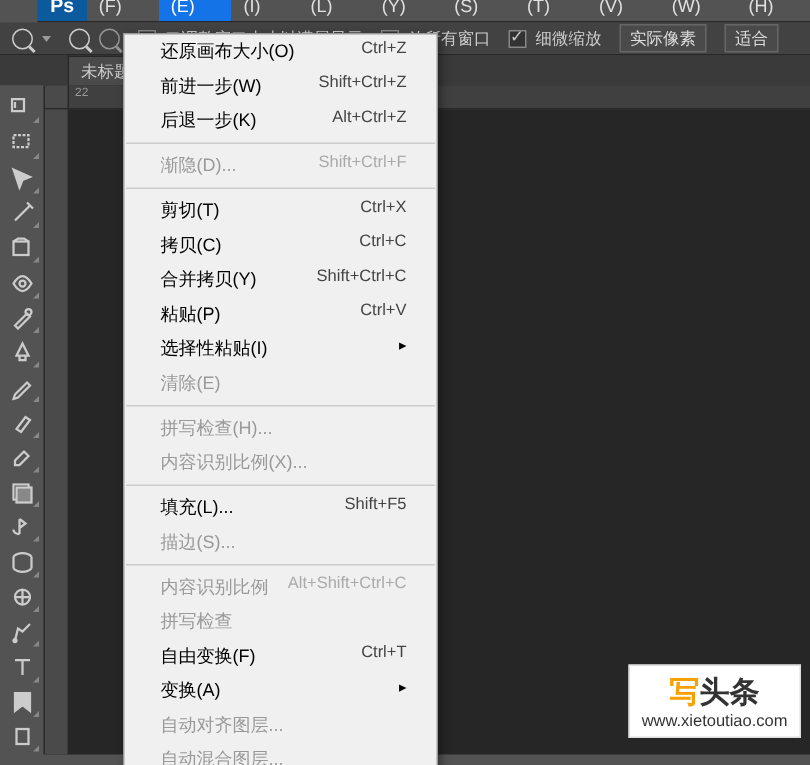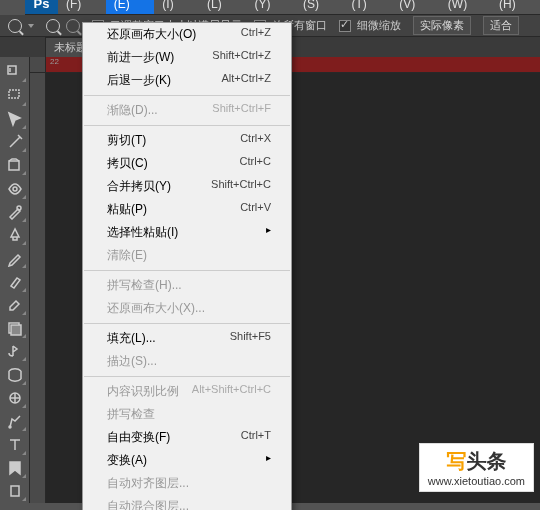--- a/index.html
+++ b/index.html
@@ -24,21 +24,21 @@
 .tab { background: #4a4a4a; padding: 2px 8px; font-size: 11px; color: #ccc; border: 1px solid #282828; border-bottom: none; margin-right: 2px; display: flex; align-items: center; gap: 6px; }
 .tab-close { font-size: 9px; color: #999; }
 
 .workspace { display: flex; height: calc(100% - 64px); position: relative; }
 .left-tools { width: 30px; background: #535353; border-right: 1px solid #282828; display: flex; flex-direction: column; padding-top: 4px; }
 .tool-btn { width: 26px; height: 24px; margin: 0 auto; display: flex; align-items: center; justify-content: center; color: #ccc; font-size: 14px; cursor: pointer; position: relative; }
 .tool-btn svg { width: 16px; height: 16px; stroke: #ccc; fill: none; stroke-width: 1.5; }
 .tool-btn .corner { position: absolute; bottom: 2px; right: 2px; width: 0; height: 0; border-right: 4px solid #888; border-top: 4px solid transparent; }
 
 .canvas-area { flex: 1; background: #262626; position: relative; }
-.ruler-h { position: absolute; top: 0; left: 16px; right: 0; height: 16px; background: #7f1d1d; border-bottom: 1px solid #282828; font-size: 8px; color: #999; }
+.ruler-h { position: absolute; top: 0; left: 16px; right: 0; height: 16px; background: #404040; border-bottom: 1px solid #282828; font-size: 8px; color: #999; }
 .ruler-v { position: absolute; top: 16px; left: 0; width: 16px; bottom: 0; background: #4a4a4a; border-right: 1px solid #282828; }
 .ruler-corner { position: absolute; top: 0; left: 0; width: 16px; height: 16px; background: #4a4a4a; border-right: 1px solid #282828; border-bottom: 1px solid #282828; }
 
 .dropdown-menu { position: absolute; top: 22px; left: 82px; width: 210px; background: #f0f0f0; border: 1px solid #999; box-shadow: 2px 2px 6px rgba(0,0,0,.4); z-index: 100; }
 .menu-row { display: flex; justify-content: space-between; padding: 3px 20px 3px 24px; font-size: 12px; color: #000; cursor: pointer; }
 .menu-row.disabled { color: #999; }
 .menu-sep { height: 1px; background: #ccc; margin: 3px 1px; }
 .menu-sub::after { content: '▸'; font-size: 10px; }
 .shortcut { color: #444; font-size: 11px; }
 .menu-row.disabled .shortcut { color: #aaa; }
@@ -271,21 +271,21 @@
       <span>选择性粘贴(I)</span>
     </div>
     <div class="menu-row disabled">
       <span>清除(E)</span>
     </div>
     <div class="menu-sep"></div>
     <div class="menu-row disabled">
       <span>拼写检查(H)...</span>
     </div>
     <div class="menu-row disabled">
-      <span>还原画布大小(X)...</span>
+      <span>内容识别比例(X)...</span>
     </div>
     <div class="menu-sep"></div>
     <div class="menu-row">
       <span>填充(L)...</span>
       <span class="shortcut">Shift+F5</span>
     </div>
     <div class="menu-row disabled">
       <span>描边(S)...</span>
     </div>
     <div class="menu-sep"></div>

